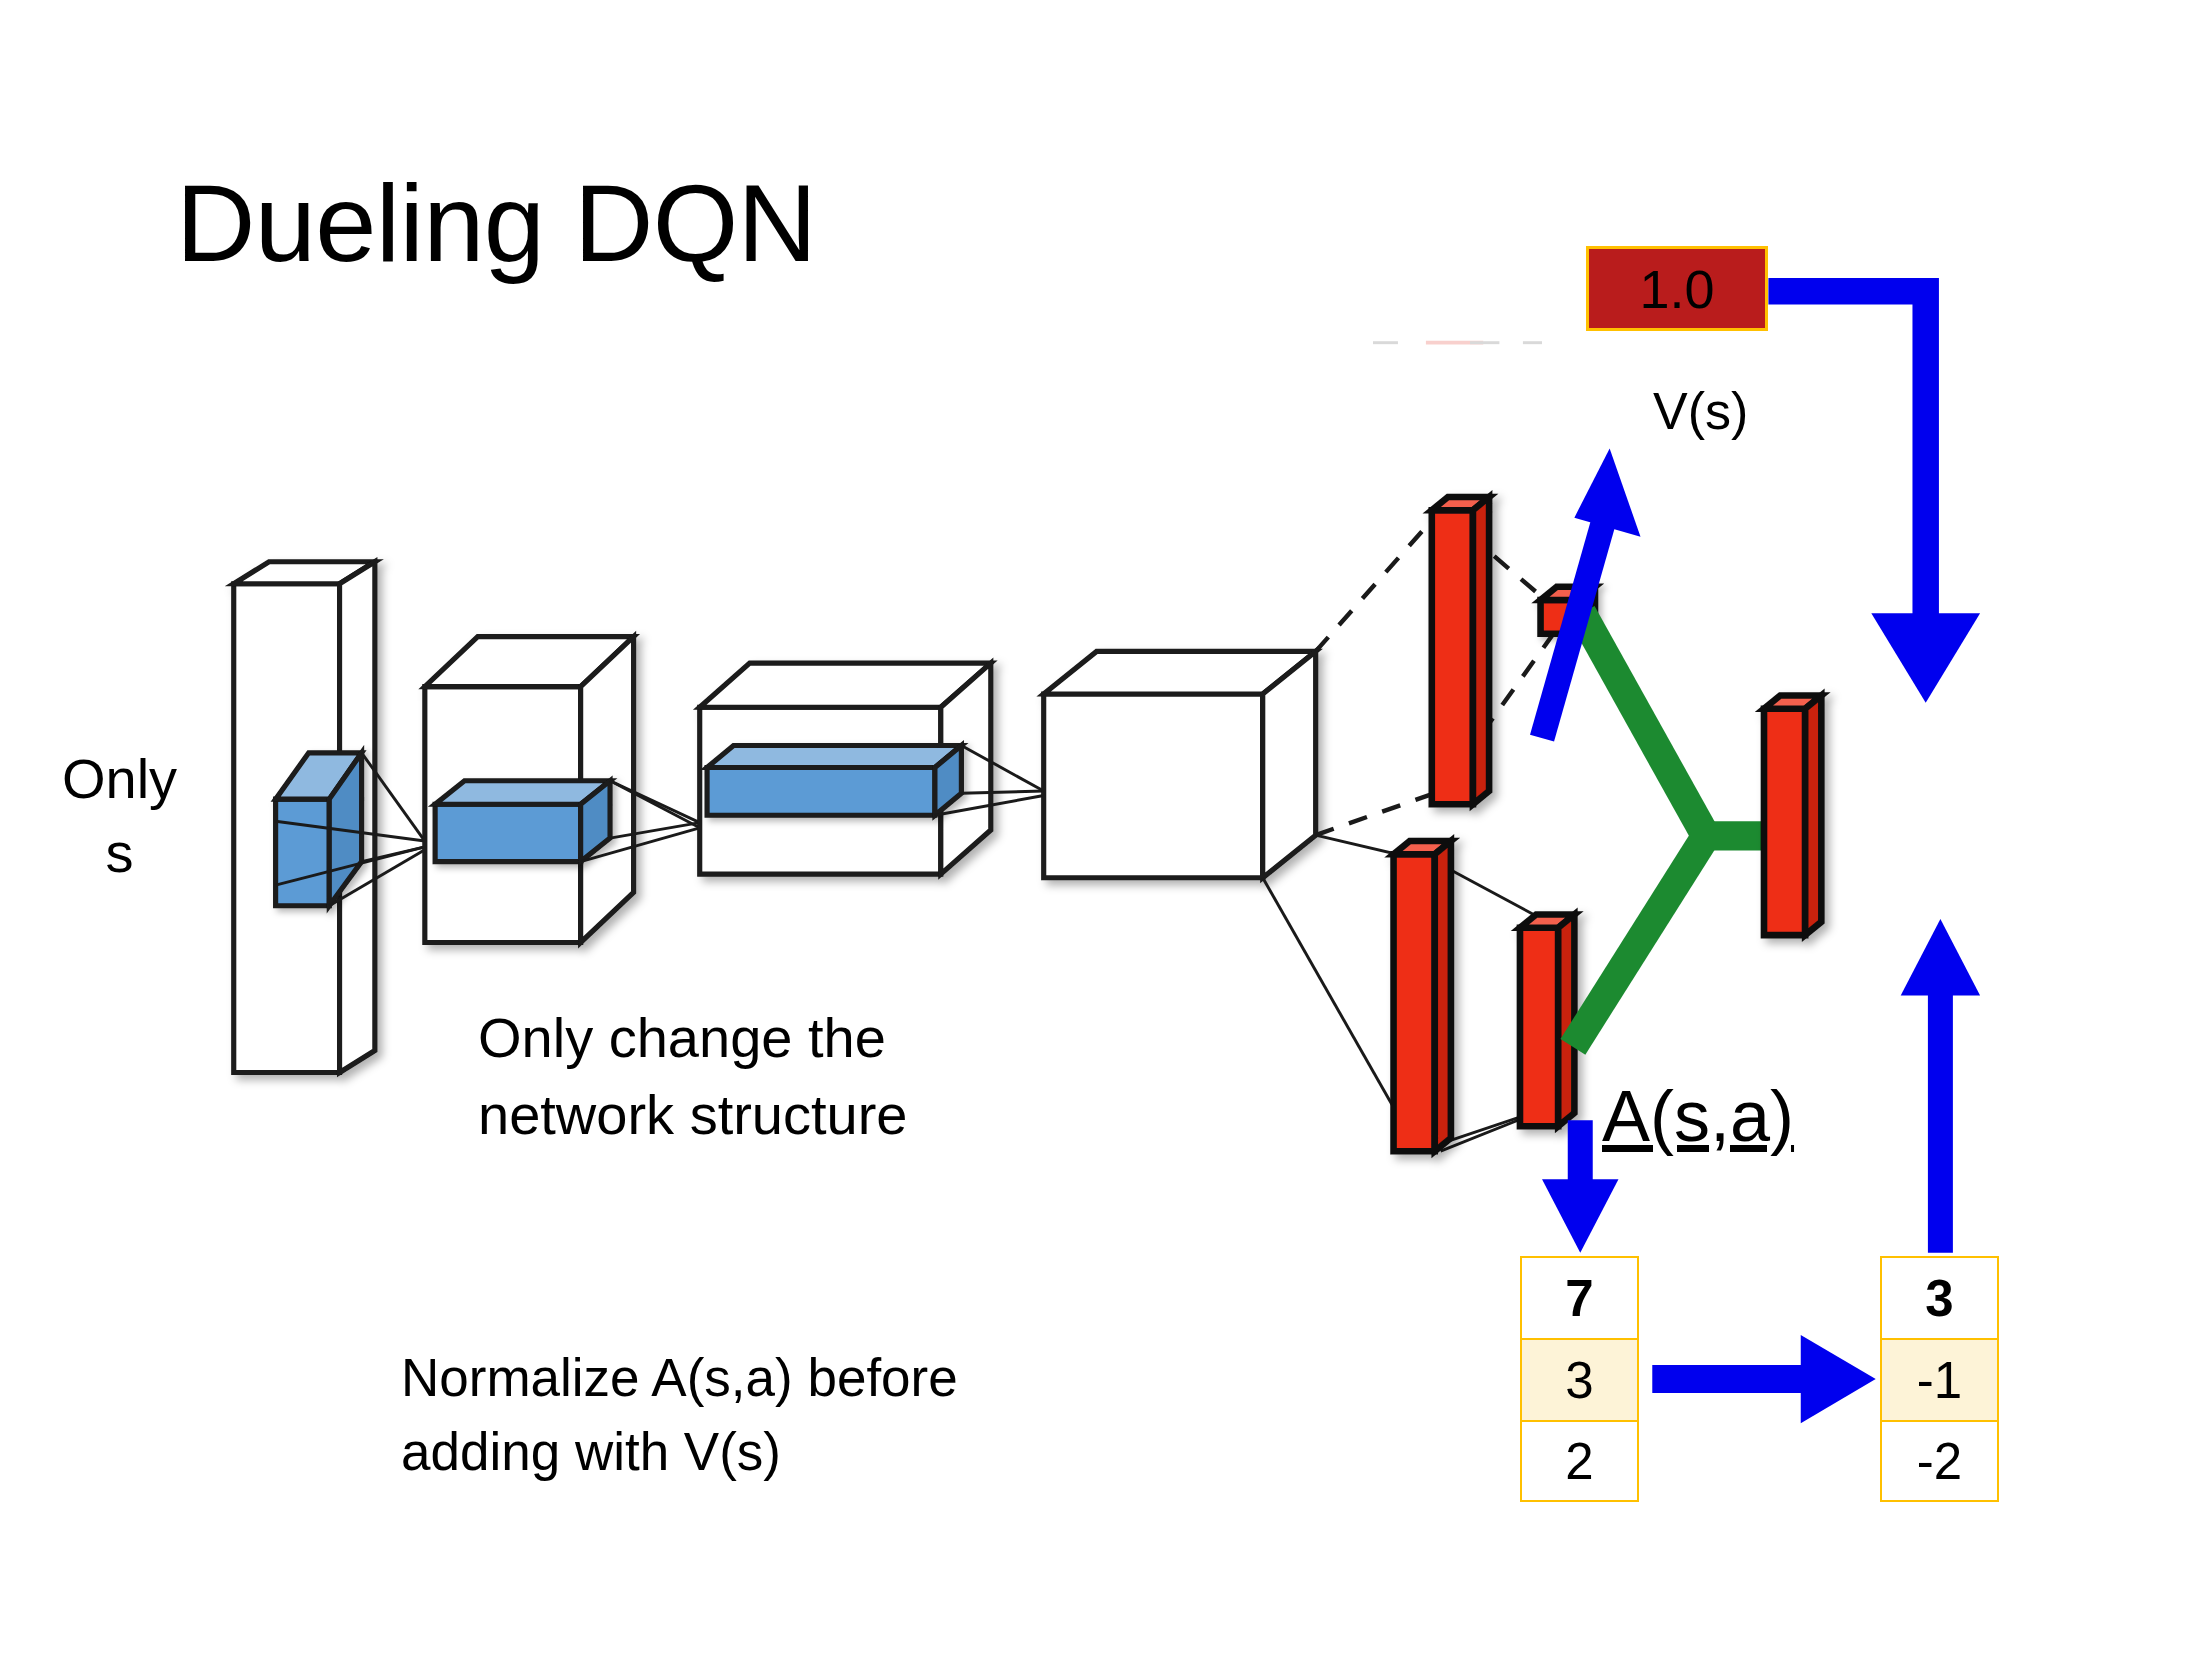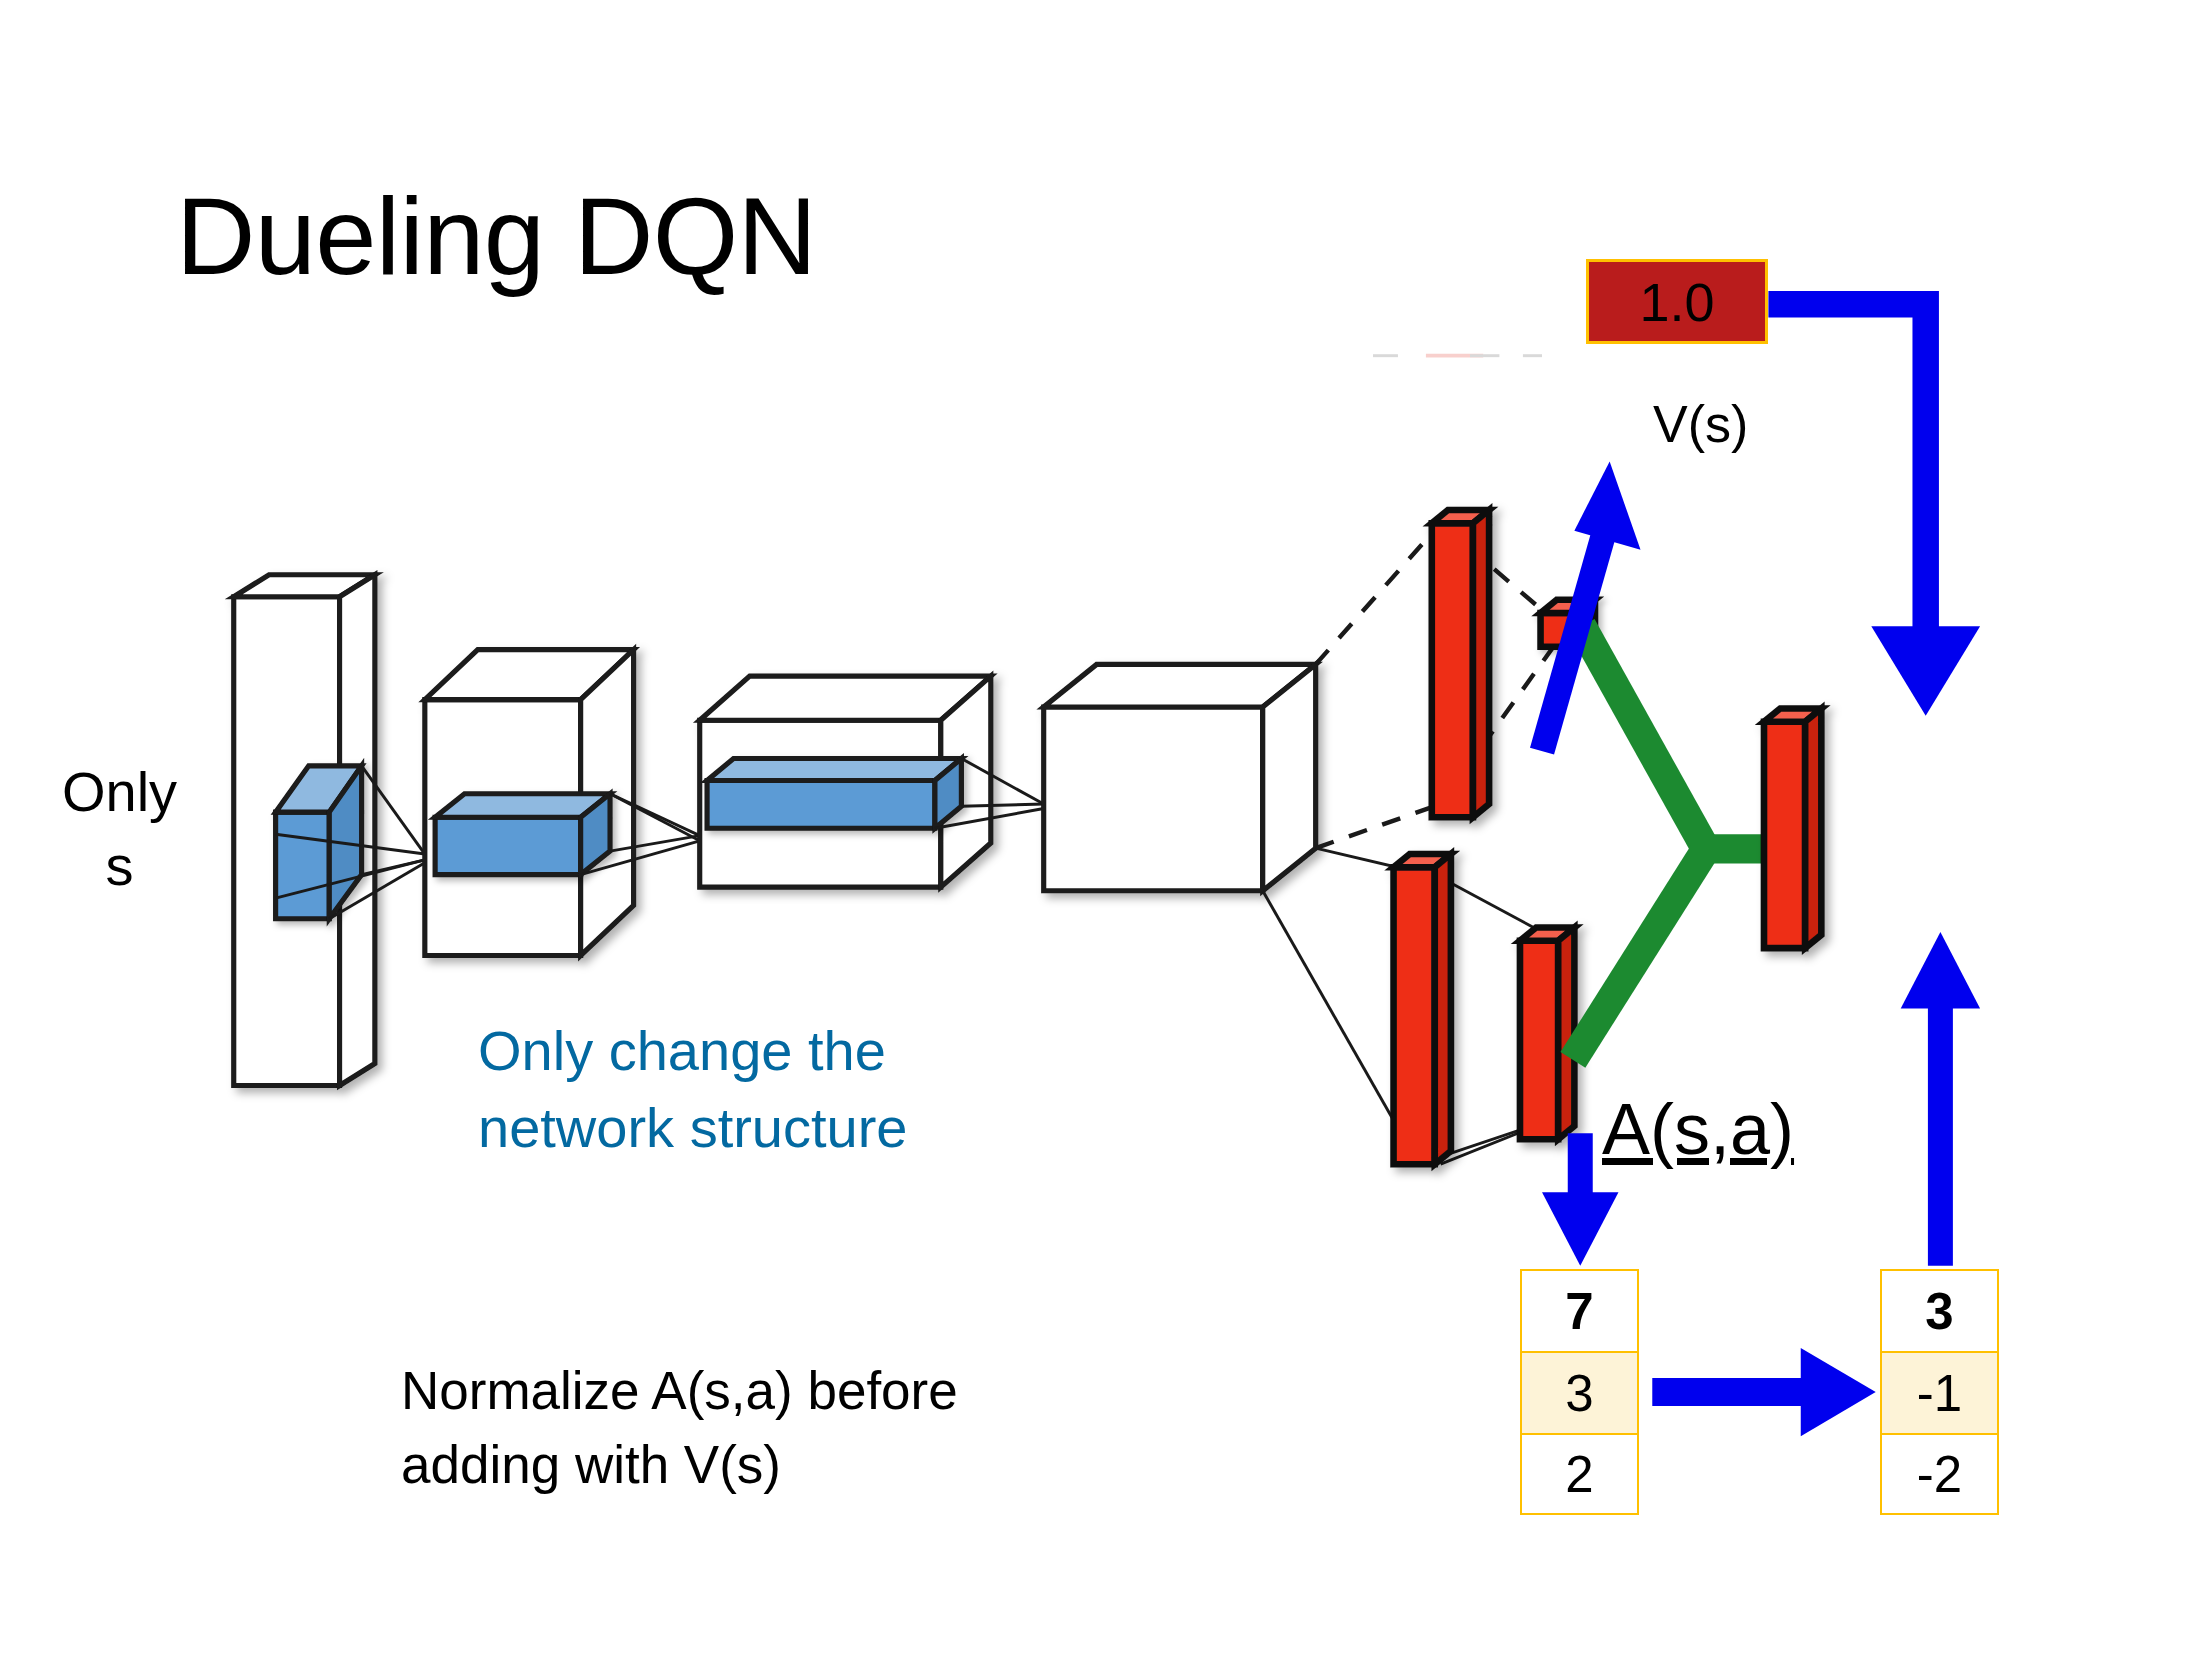--- a/index.html
+++ b/index.html
@@ -10,21 +10,21 @@
   body {
     width: 2205px;
     height: 1654px;
     position: relative;
     overflow: hidden;
     font-family: "Liberation Sans", sans-serif;
     color: #000000;
   }
   #stage {
     position: absolute;
-    left: 0; top: 16px;
+    left: 0; top: 3px;
     width: 2205px;
     height: 1412px;
   }
   #diagram-svg {
     position: absolute;
     left: 0; top: 0;
     width: 2205px;
     height: 1654px;
   }
 
@@ -50,21 +50,21 @@
     width: 195px;
     text-align: center;
     font-size: 56px;
     line-height: 1.32;
   }
 
   #note-blue {
     left: 478px;
     top: 996px;
     font-size: 56px;
-    color: #0369a1;
+    color: #000000;
     line-height: 1.38;
   }
 
   #note-black {
     left: 401px;
     top: 1338px;
     font-size: 53px;
     color: #000;
     line-height: 1.40;
   }

